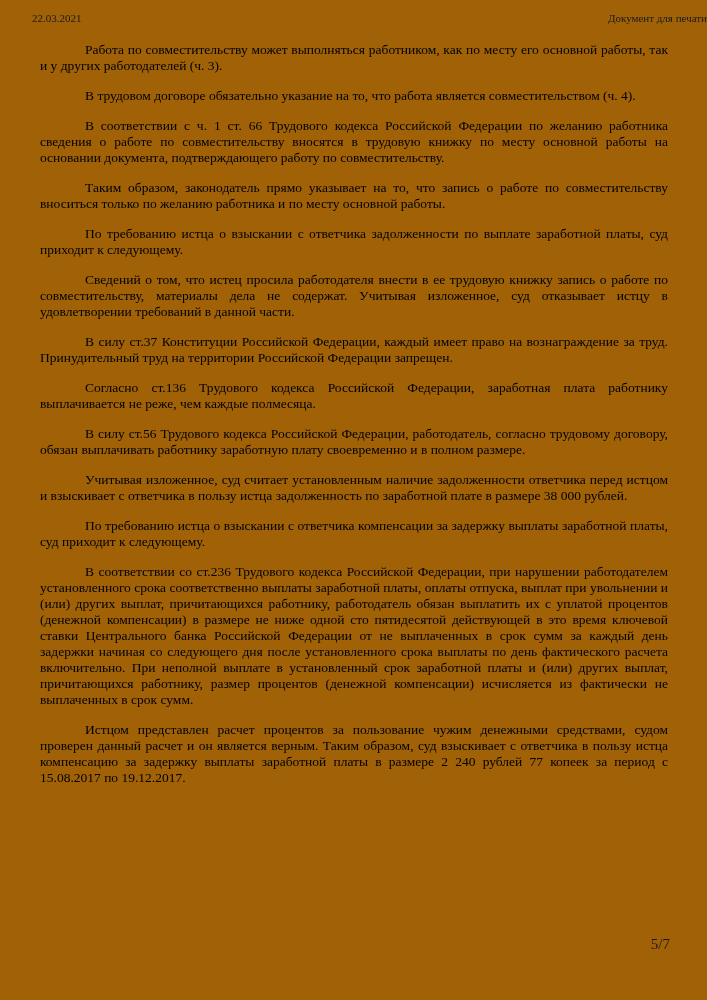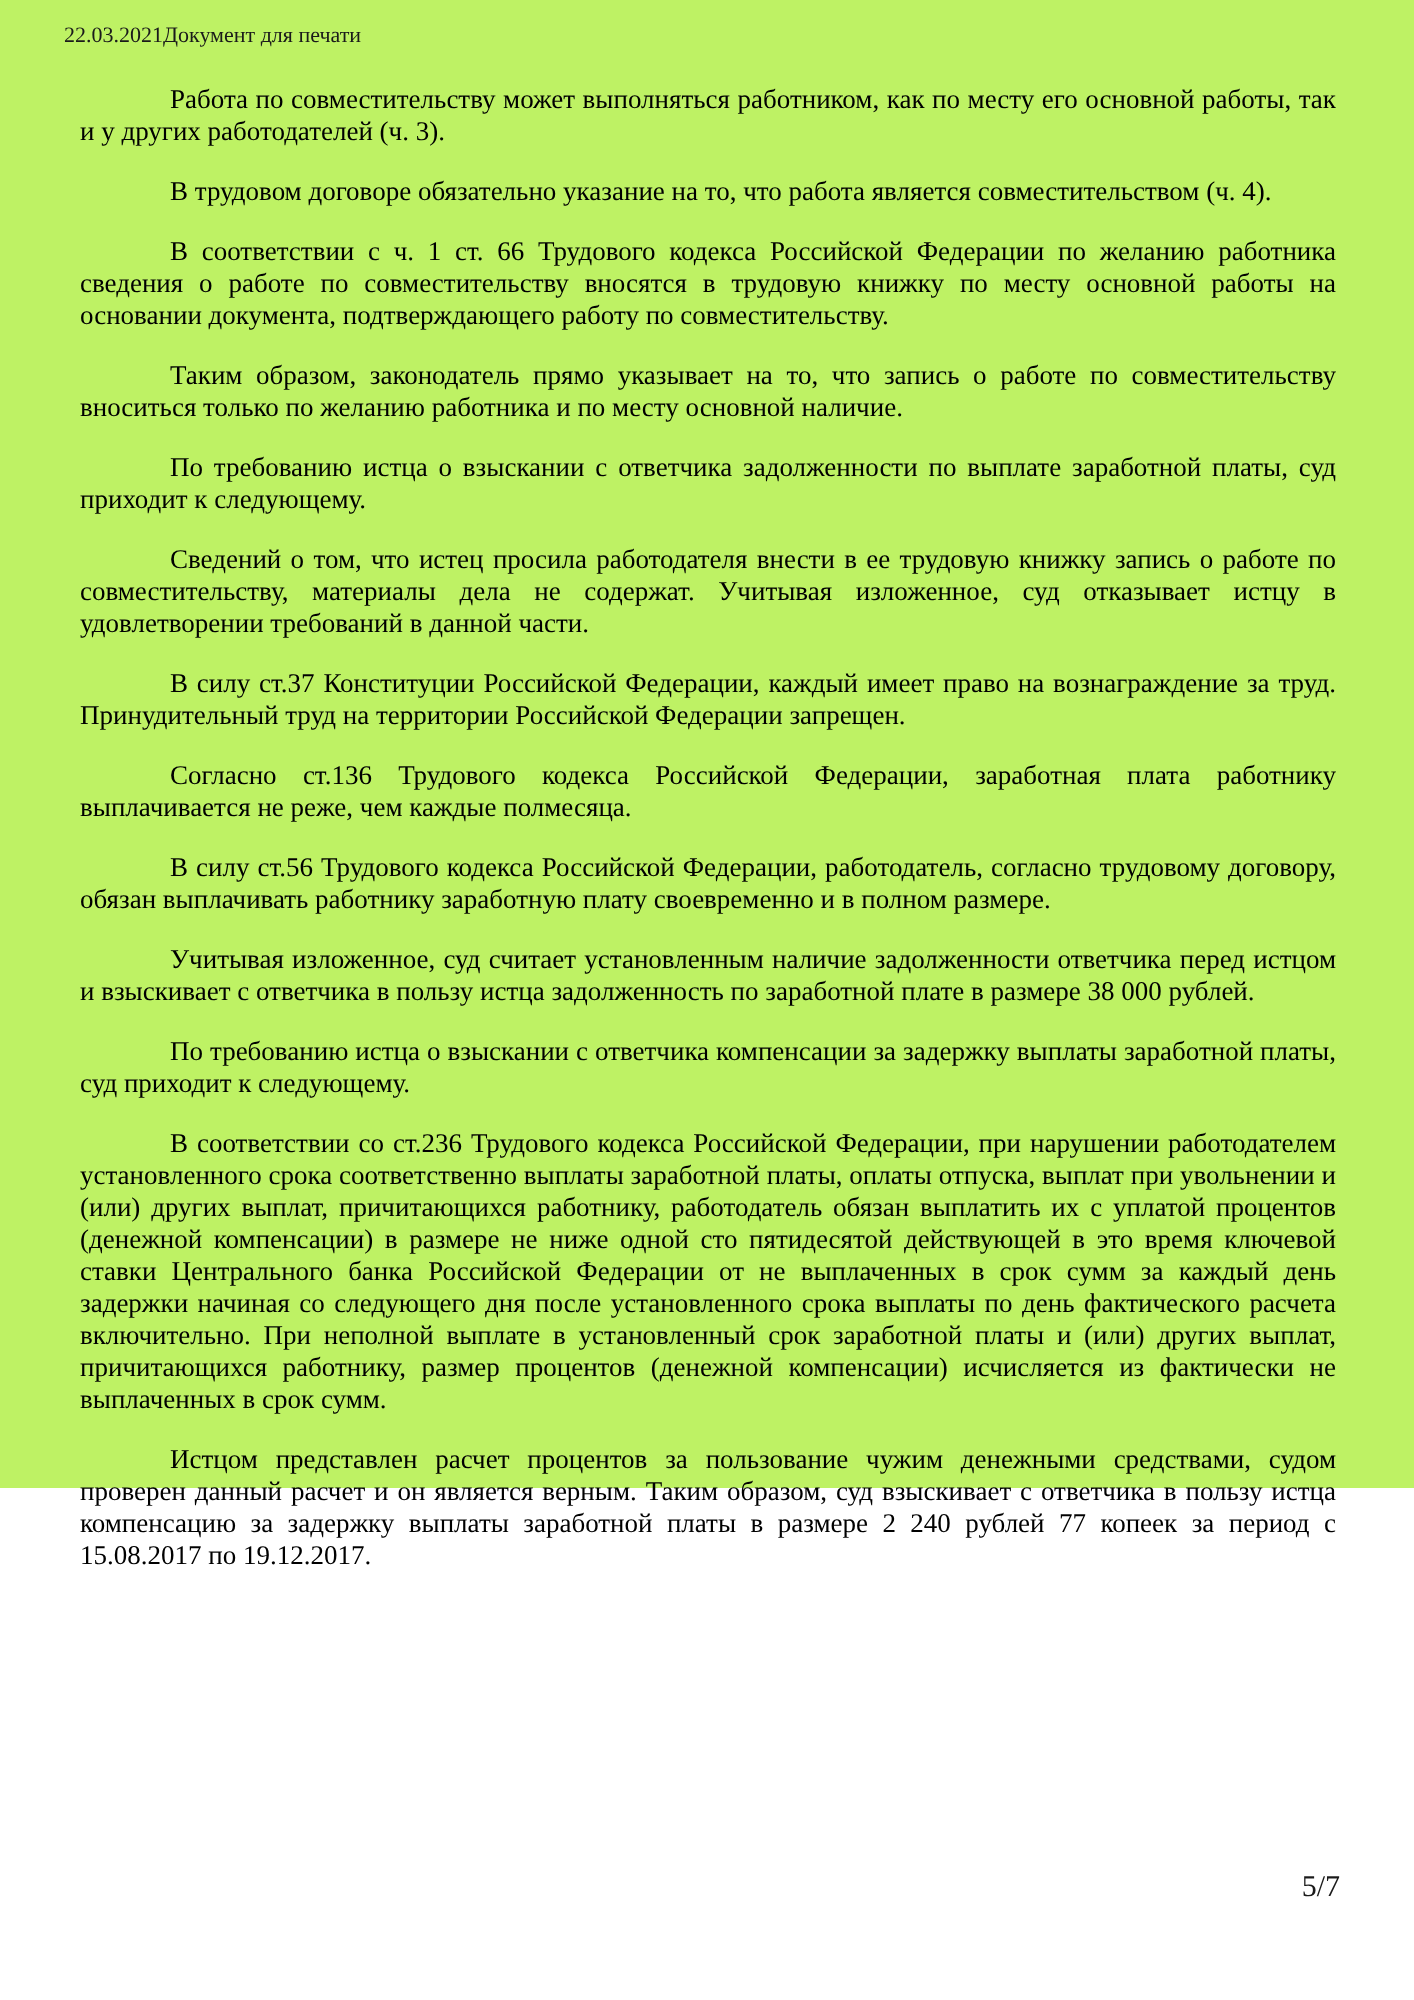--- a/index.html
+++ b/index.html
@@ -7,40 +7,40 @@
   body {
     width: 707px;
     height: 1000px;
     font-family: "Liberation Serif", serif;
     color: #000000;
     overflow: hidden;
   }
   .page {
     position: relative;
     width: 707px;
-    height: 744px;
-    background: #bef264;
+    height: 1000px;
+    background: #a16207;
   }
   .print-header {
     position: absolute;
     top: 12px;
     left: 32px;
     right: 0;
     display: flex;
     align-items: baseline;
     font-size: 11px;
     line-height: 13px;
     color: #1a1a1a;
   }
   .print-header .date {
     white-space: nowrap;
   }
   .print-header .title {
     flex: 1;
-    text-align: left;
+    text-align: right;
     white-space: nowrap;
   }
   .content {
     position: absolute;
     top: 30px;
     left: 40px;
     width: 628px;
     font-size: 13.5px;
     line-height: 16px;
     text-align: justify;
@@ -66,21 +66,21 @@
 
   <div class="print-header">
     <span class="date">22.03.2021</span>
     <span class="title">Документ для печати</span>
   </div>
 
   <div class="content">
     <p>Работа по совместительству может выполняться работником, как по месту его основной работы, так и у других работодателей (ч. 3).</p>
     <p>В трудовом договоре обязательно указание на то, что работа является совместительством (ч. 4).</p>
     <p>В соответствии с ч. 1 ст. 66 Трудового кодекса Российской Федерации по желанию работника сведения о работе по совместительству вносятся в трудовую книжку по месту основной работы на основании документа, подтверждающего работу по совместительству.</p>
-    <p>Таким образом, законодатель прямо указывает на то, что запись о работе по совместительству вноситься только по желанию работника и по месту основной наличие.</p>
+    <p>Таким образом, законодатель прямо указывает на то, что запись о работе по совместительству вноситься только по желанию работника и по месту основной работы.</p>
     <p>По требованию истца о взыскании с ответчика задолженности по выплате заработной платы, суд приходит к следующему.</p>
     <p>Сведений о том, что истец просила работодателя внести в ее трудовую книжку запись о работе по совместительству, материалы дела не содержат. Учитывая изложенное, суд отказывает истцу в удовлетворении требований в данной части.</p>
     <p>В силу ст.37 Конституции Российской Федерации, каждый имеет право на вознаграждение за труд. Принудительный труд на территории Российской Федерации запрещен.</p>
     <p>Согласно ст.136 Трудового кодекса Российской Федерации, заработная плата работнику выплачивается не реже, чем каждые полмесяца.</p>
     <p>В силу ст.56 Трудового кодекса Российской Федерации, работодатель, согласно трудовому договору, обязан выплачивать работнику заработную плату своевременно и в полном размере.</p>
     <p>Учитывая изложенное, суд считает установленным наличие задолженности ответчика перед истцом и взыскивает с ответчика в пользу истца задолженность по заработной плате в размере 38 000 рублей.</p>
     <p>По требованию истца о взыскании с ответчика компенсации за задержку выплаты заработной платы, суд приходит к следующему.</p>
     <p>В соответствии со ст.236 Трудового кодекса Российской Федерации, при нарушении работодателем установленного срока соответственно выплаты заработной платы, оплаты отпуска, выплат при увольнении и (или) других выплат, причитающихся работнику, работодатель обязан выплатить их с уплатой процентов (денежной компенсации) в размере не ниже одной сто пятидесятой действующей в это время ключевой ставки Центрального банка Российской Федерации от не выплаченных в срок сумм за каждый день задержки начиная со следующего дня после установленного срока выплаты по день фактического расчета включительно. При неполной выплате в установленный срок заработной платы и (или) других выплат, причитающихся работнику, размер процентов (денежной компенсации) исчисляется из фактически не выплаченных в срок сумм.</p>
     <p>Истцом представлен расчет процентов за пользование чужим денежными средствами, судом проверен данный расчет и он является верным. Таким образом, суд взыскивает с ответчика в пользу истца компенсацию за задержку выплаты заработной платы в размере 2 240 рублей 77 копеек за период с 15.08.2017 по 19.12.2017.</p>
   </div>

